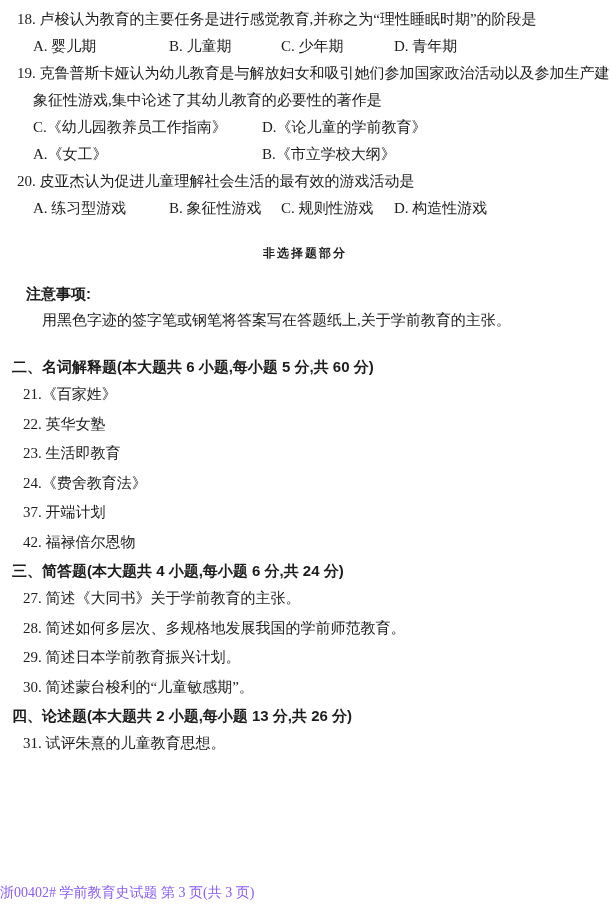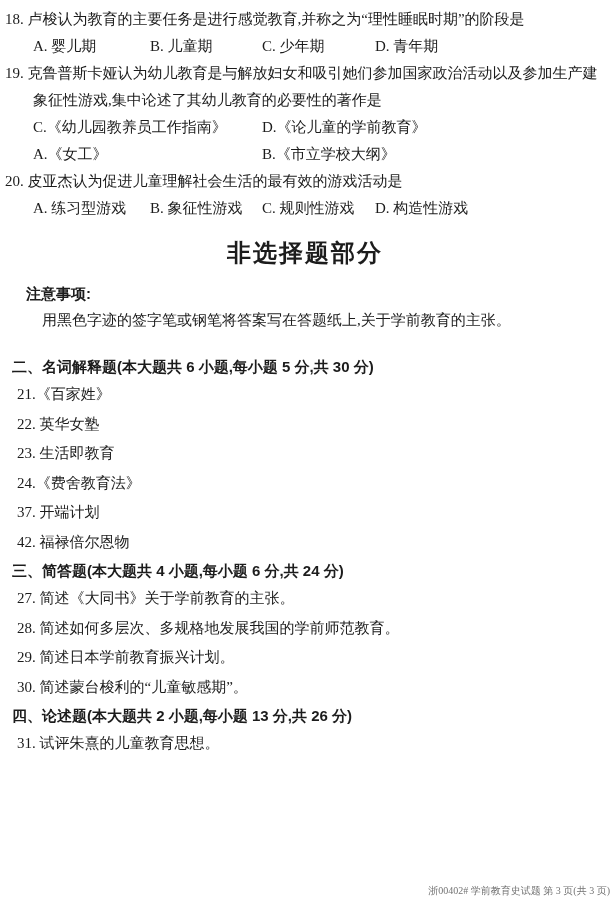--- a/index.html
+++ b/index.html
@@ -8,55 +8,55 @@
     width: 610px;
     height: 922px;
     background: #ffffff;
     color: #1c1c1c;
     font-family: "Liberation Serif", "DejaVu Serif", serif;
     font-size: 15px;
     overflow: hidden;
   }
   .mc { padding-top: 6px; }
   .line { line-height: 27px; white-space: nowrap; }
-  .qline { padding-left: 5px; }
+  .qline { padding-left: 17px; }
   .indent { padding-left: 33px; }
   .opt4 span { display: inline-block; }
   .opt4 .w1 { width: 117px; }
-  .opt4 .w2 { width: 112px; }
+  .opt4 .w2 { width: 112px; margin-left: 19px; }
   .opt4 .w3 { width: 113px; }
   .opt2 .colL { display: inline-block; width: 229px; }
   .main-heading {
     font-family: "Liberation Sans", "DejaVu Sans", sans-serif;
     font-weight: bold;
-    font-size: 24px;
+    font-size: 12px;
     line-height: 30px;
     text-align: center;
     margin-top: 16px;
     letter-spacing: 2px;
   }
   .h-bold {
     font-family: "Liberation Sans", "DejaVu Sans", sans-serif;
     font-weight: bold;
     font-size: 15px;
     line-height: 27px;
     padding-left: 12px;
     white-space: nowrap;
   }
   .notice-title { margin-top: 12px; margin-left: 14px; }
   .notice-body { line-height: 27px; padding-left: 42px; white-space: nowrap; }
   .sec2 { margin-top: 19px; }
-  .items .line { line-height: 29.5px; padding-left: 17px; }
+  .items .line { line-height: 29.5px; padding-left: 23px; }
   .footer {
     position: absolute;
     left: 0; right: 0;
     top: 884px;
-    text-align: right;
-    font-size: 10px;
-    color: #737373;
+    text-align: left;
+    font-size: 14px;
+    color: #8b5cf6;
     white-space: nowrap;
   }
 </style>
 </head>
 <body>
 
 <div class="page">
 
   <div class="mc">
 
@@ -79,21 +79,21 @@
       <span class="w1">A. 练习型游戏</span><span class="w2">B. 象征性游戏</span><span class="w3">C. 规则性游戏</span><span>D. 构造性游戏</span>
     </div>
 
   </div>
 
   <div class="main-heading">非选择题部分</div>
 
   <div class="h-bold notice-title">注意事项:</div>
   <div class="notice-body">用黑色字迹的签字笔或钢笔将答案写在答题纸上,关于学前教育的主张。</div>
 
-  <div class="h-bold sec2">二、名词解释题(本大题共 6 小题,每小题 5 分,共 30 分)</div>
+  <div class="h-bold sec2">二、名词解释题(本大题共 6 小题,每小题 5 分,共 60 分)</div>
   <div class="items">
     <div class="line">21.《百家姓》</div>
     <div class="line">22. 英华女塾</div>
     <div class="line">23. 生活即教育</div>
     <div class="line">24.《费舍教育法》</div>
     <div class="line">37. 开端计划</div>
     <div class="line">42. 福禄倍尔恩物</div>
   </div>
 
   <div class="h-bold">三、简答题(本大题共 4 小题,每小题 6 分,共 24 分)</div>

